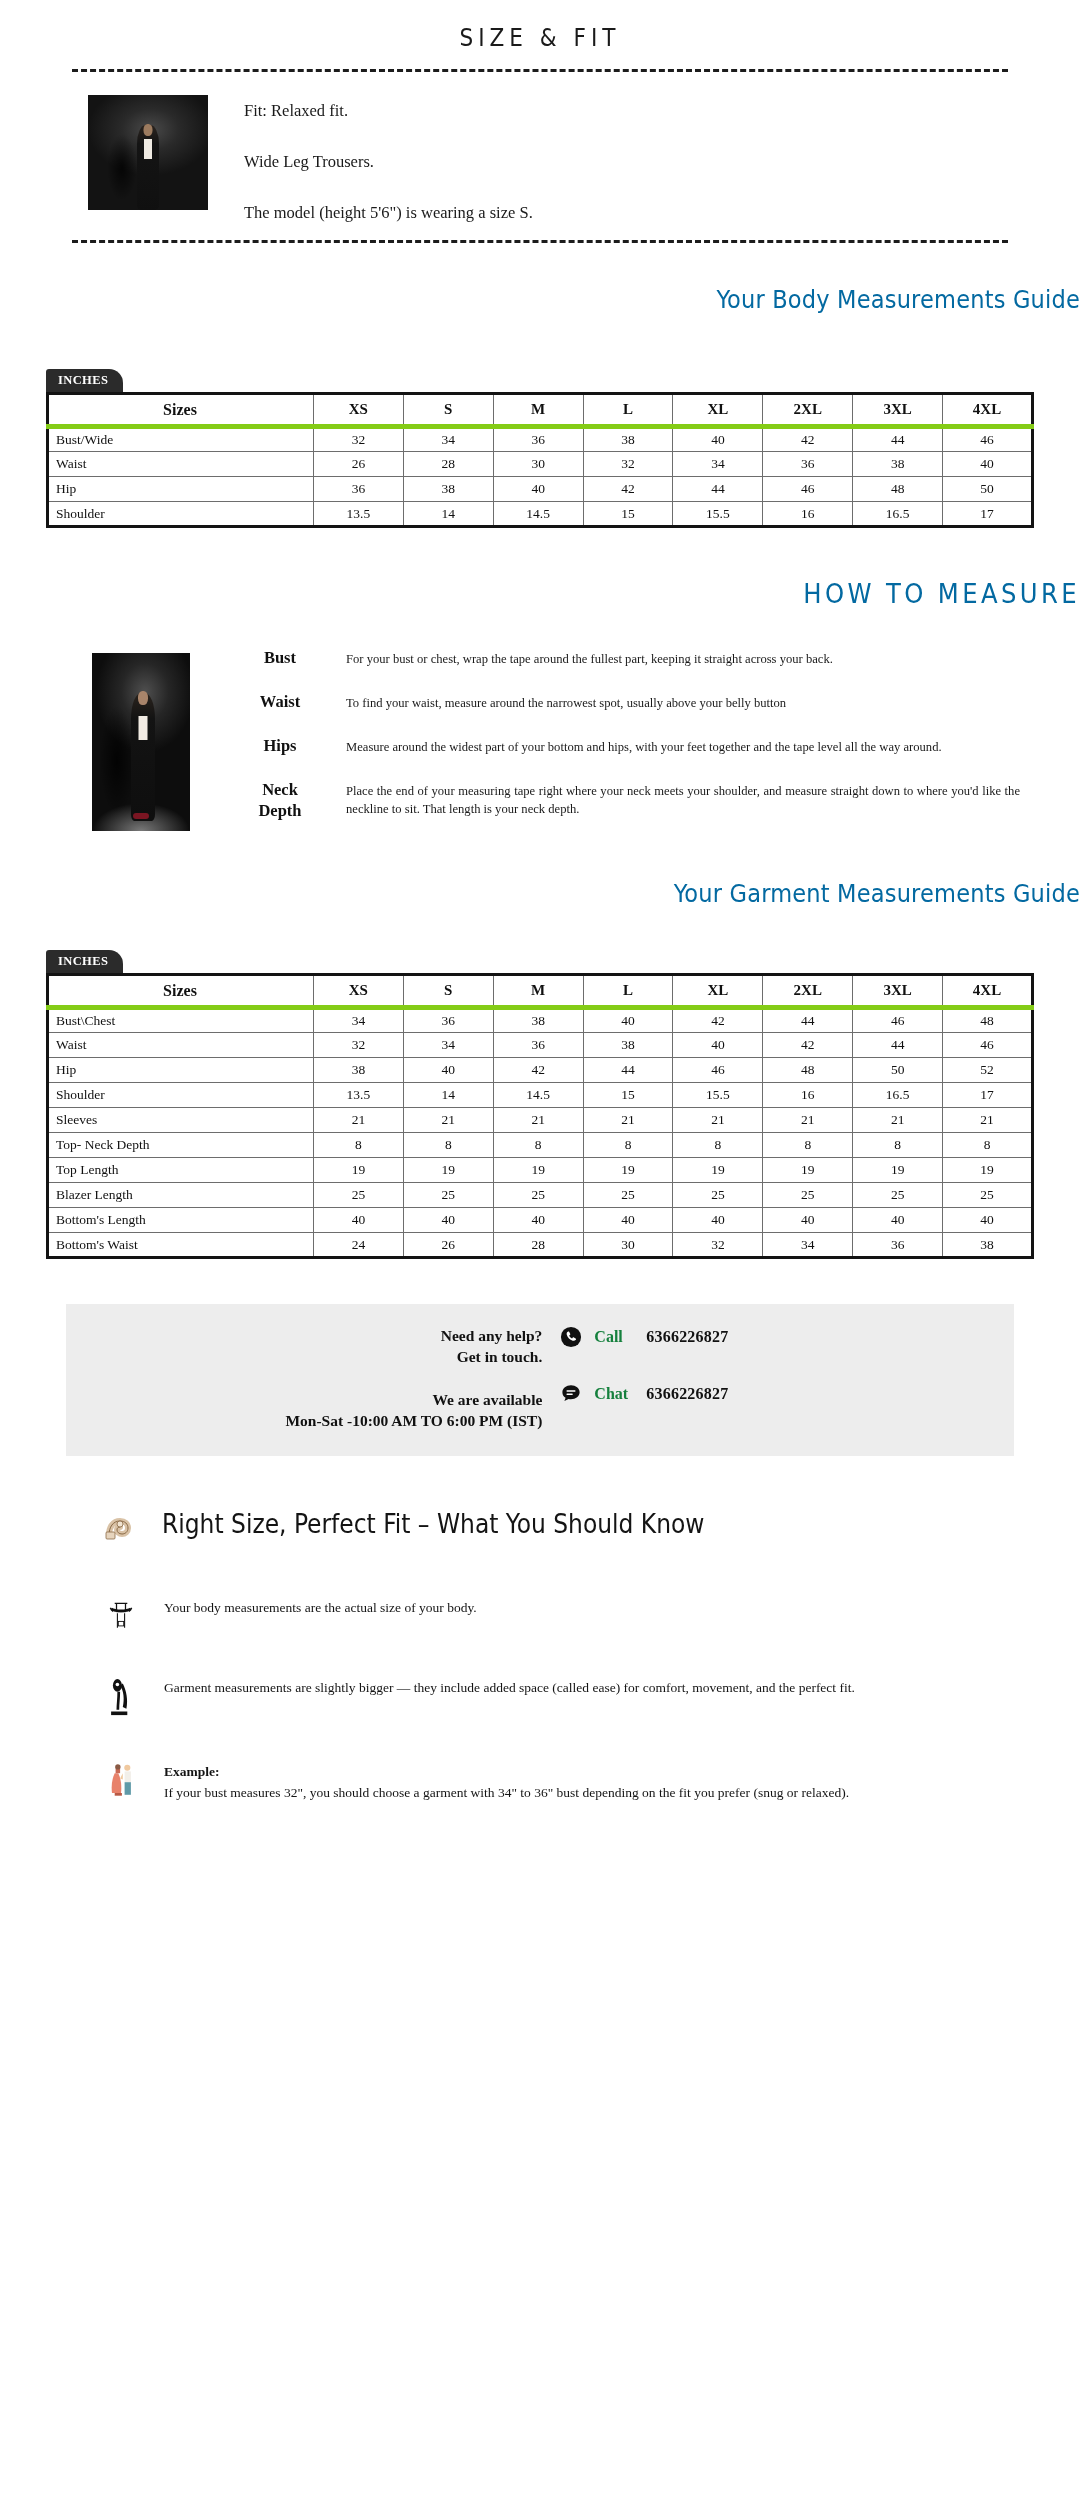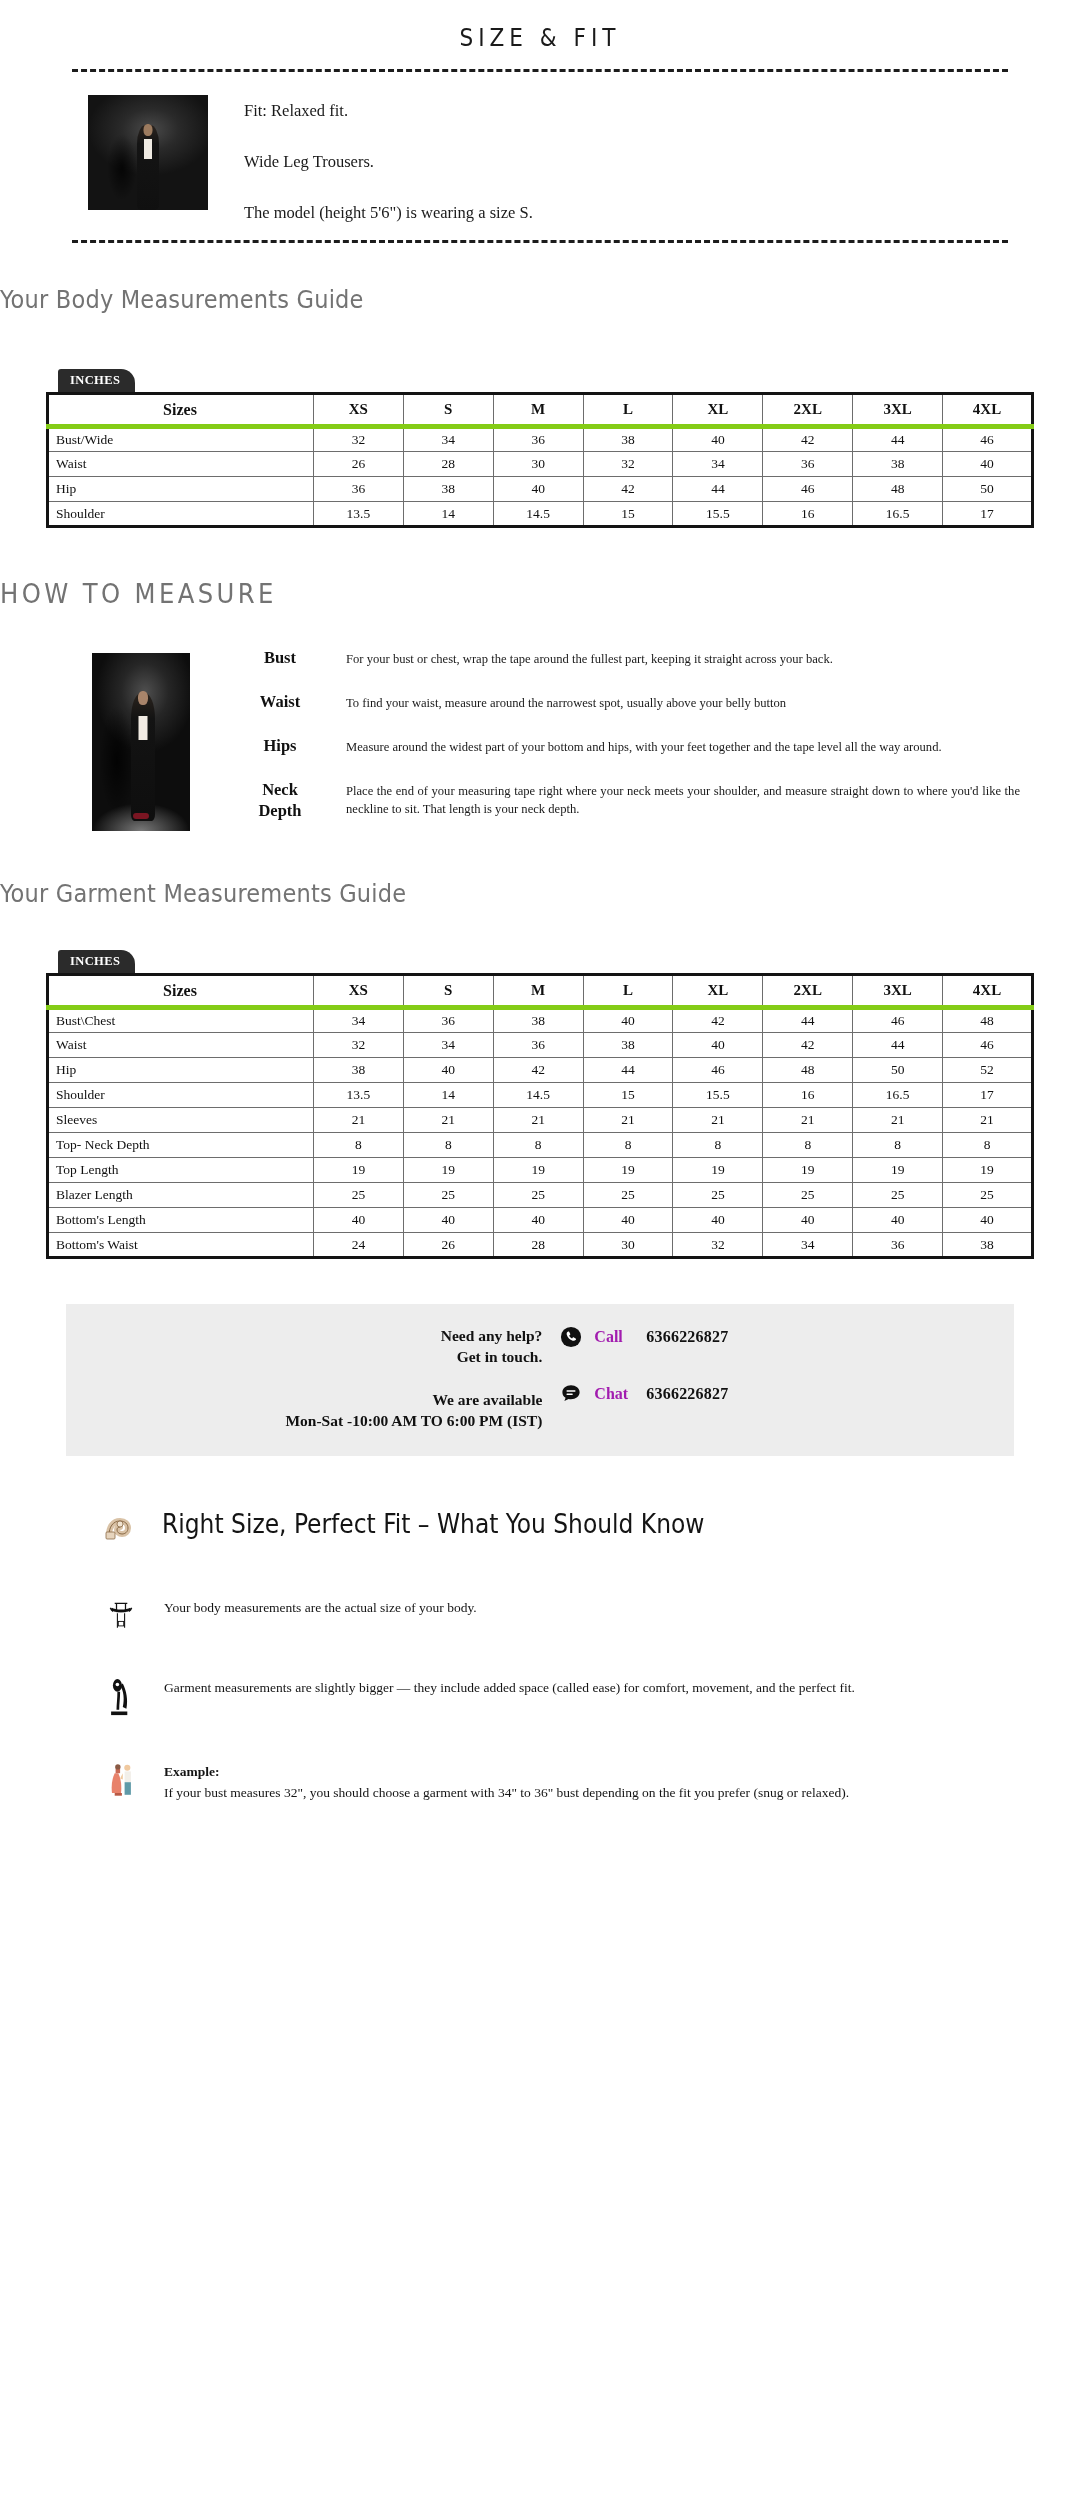--- a/index.html
+++ b/index.html
@@ -90,43 +90,43 @@
   .fit-lines p {
     font-size: 16.5px;
     line-height: 1.2;
     margin-bottom: 31px;
     color: #1a1a1a;
   }
   .fit-lines p:last-child { margin-bottom: 0; }
 
   
   .section-heading {
-    text-align: left;
+    text-align: right;
     font-family: "DejaVu Sans Condensed", "Liberation Sans Narrow", "Liberation Sans", sans-serif;
     font-size: 25px;
     font-weight: 400;
-    color: #737373;
+    color: #0369a1;
     letter-spacing: .2px;
   }
   .section-heading.spaced { letter-spacing: 3.4px; font-size: 27px; }
 
   
   .table-wrap { padding: 0 46px 0 46px; position: relative; }
   .inches-tab {
     display: inline-block;
     background: #2b2b2b;
     color: #ffffff;
     font-family: "Liberation Serif", serif;
     font-weight: 700;
     font-size: 12.5px;
     letter-spacing: .4px;
     padding: 4px 15px 4px 12px;
     border-radius: 3px 14px 0 0;
     position: relative;
-    left: 12px;
+    left: 0;
     margin-bottom: 0;
   }
   table.size-table {
     width: 100%;
     border-collapse: collapse;
     table-layout: fixed;
     border: 3px solid #131313;
     background: #fff;
   }
   table.size-table th, table.size-table td {
@@ -249,21 +249,21 @@
     display: flex;
     align-items: center;
     gap: 12px;
     margin-bottom: 35px;
   }
   .contact-row:last-child { margin-bottom: 0; }
   .contact-icon { width: 22px; height: 22px; flex: none; }
   .contact-label {
     font-weight: 700;
     font-size: 16px;
-    color: #a21caf;
+    color: #15803d;
     min-width: 40px;
   }
   .contact-value {
     font-weight: 700;
     font-size: 16px;
     color: #111;
     letter-spacing: .2px;
   }
 
   

